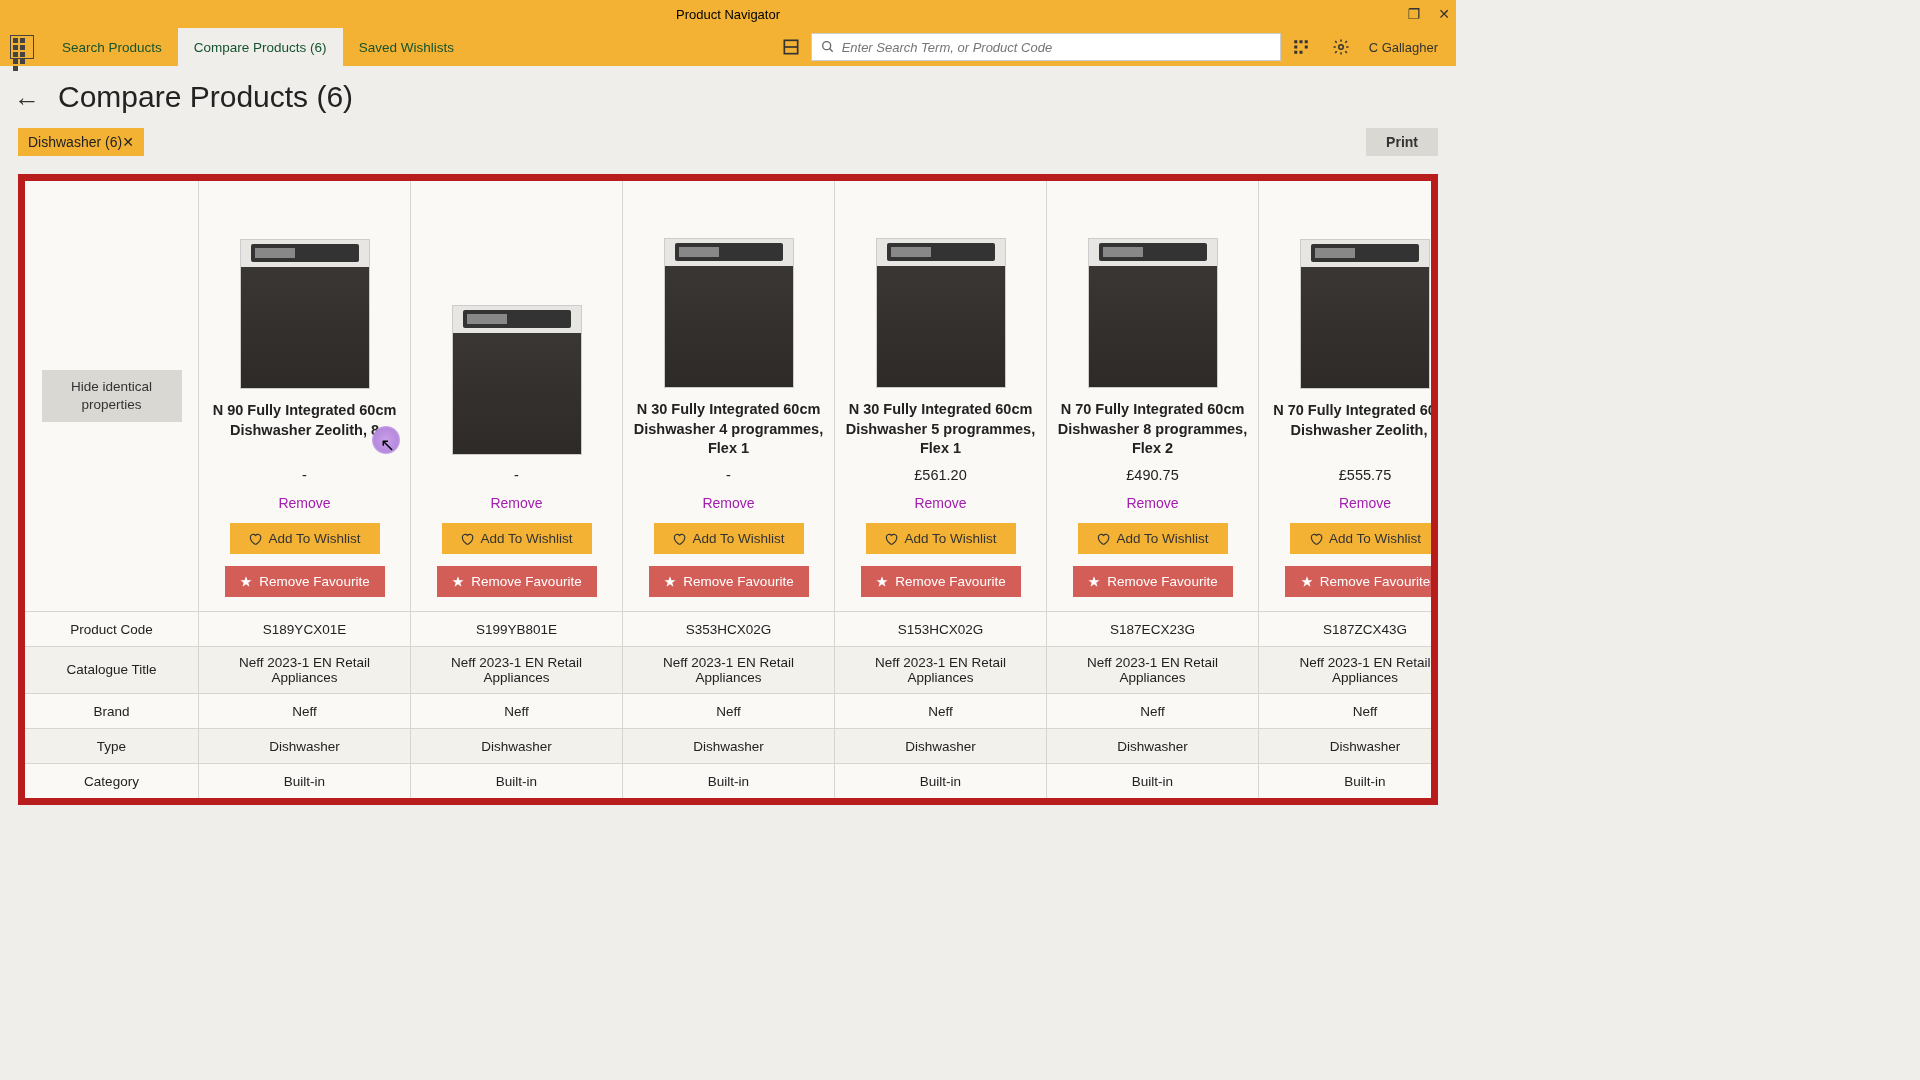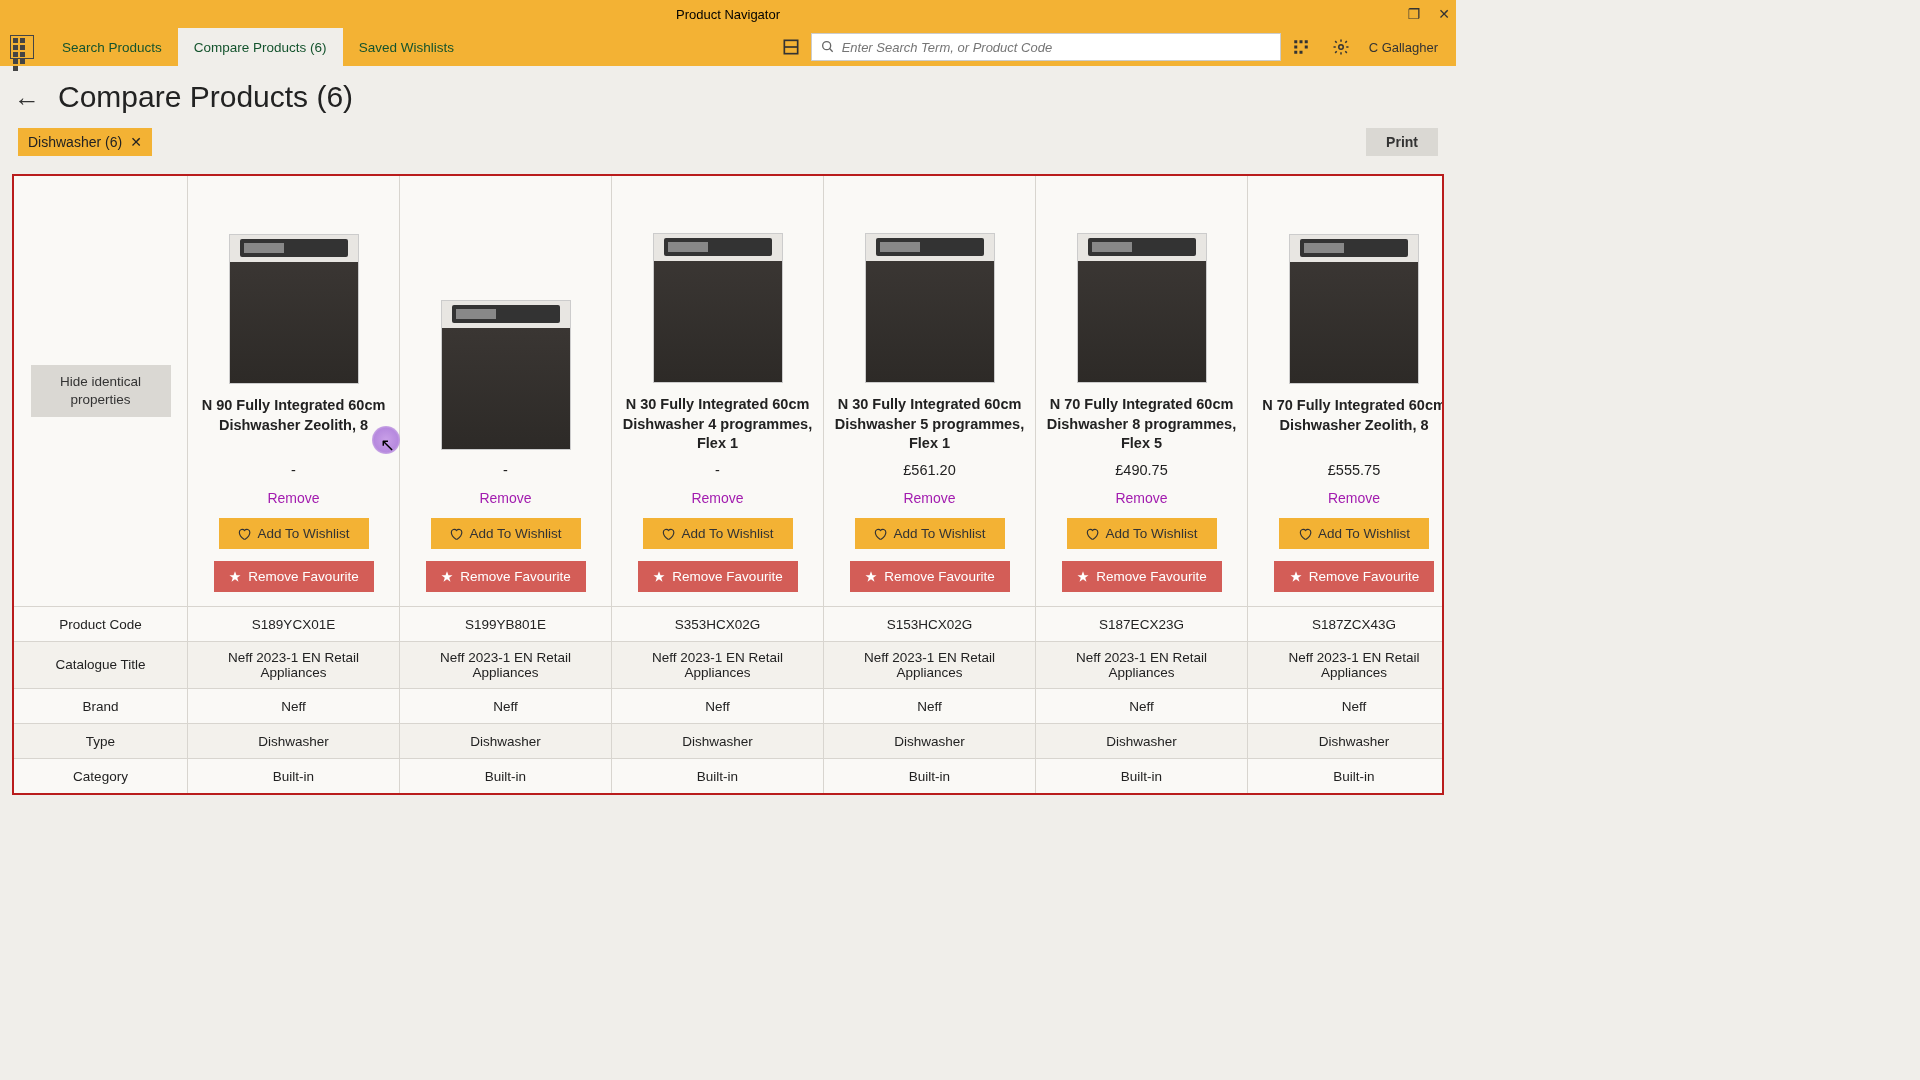--- a/index.html
+++ b/index.html
@@ -20,26 +20,26 @@
 .search-wrap { display: flex; align-items: center; background: #fff; border: 1px solid #ccc; width: 470px; height: 28px; padding: 0 8px; }
 .search-wrap svg { width: 16px; height: 16px; margin-right: 6px; }
 .search-input { border: none; outline: none; flex: 1; font-size: 13px; color: #333; font-style: italic; }
 .user-label { font-size: 13px; color: #333; padding: 0 8px; }
 
 .page-header { display: flex; align-items: center; padding: 14px 18px 14px 14px; }
 .back-arrow { font-size: 26px; color: #333; margin-right: 18px; cursor: pointer; }
 .page-title { font-size: 30px; font-weight: 400; color: #222; }
 
 .filter-row { display: flex; align-items: center; padding: 0 18px; }
-.chip { background: #f3b234; color: #222; font-size: 14px; padding: 6px 10px; display: flex; align-items: center; gap: 8px; cursor: pointer; }
+.chip { background: #f3b234; color: #222; font-size: 14px; padding: 6px 10px; display: flex; align-items: center; gap: 0; cursor: pointer; }
 .chip .x { font-size: 14px; }
 .filter-spacer { flex: 1; }
 .print-btn { background: #dad8d3; border: none; padding: 6px 20px; font-size: 14px; color: #333; cursor: pointer; font-weight: bold; }
 
-.compare-wrap { margin: 18px 12px 0; border: 2px solid #b91c1c; background: #faf9f6; overflow-x: auto; }
+.compare-wrap { margin: 18px 18px 0; border: 7px solid #b91c1c; background: #faf9f6; overflow-x: auto; }
 .compare-grid { display: flex; min-width: 100%; }
 .label-col { width: 174px; min-width: 174px; border-right: 1px solid #d8d5cf; }
 .product-col { width: 212px; min-width: 212px; border-right: 1px solid #d8d5cf; text-align: center; }
 .product-col:last-child { border-right: none; }
 
 .header-cell { height: 430px; padding: 14px 10px; display: flex; flex-direction: column; align-items: center; justify-content: flex-end; }
 .label-col .header-cell { justify-content: center; }
 .hide-btn { background: #dad8d3; border: none; padding: 8px 10px; font-size: 13.5px; color: #333; cursor: pointer; width: 140px; line-height: 1.3; }
 
 .product-img { width: 130px; height: 150px; margin: 0 auto 12px; background: linear-gradient(180deg, #e8e6e2 0%, #e8e6e2 18%, #3a3633 18%, #2d2a27 100%); border: 1px solid #ccc; position: relative; }
@@ -218,21 +218,21 @@
         <svg width="14" height="14" viewBox="0 0 24 24" fill="#fff">
               <path d="M12 2l2.5 7h7l-5.7 4.2 2.2 7-6-4.4-6 4.4 2.2-7L2.5 9h7z"></path>
             </svg>
         Remove Favourite
       </button>
     </div>
       </div>
       <div class="product-col">
     <div class="header-cell">
       <div class="product-img"></div>
-      <div class="product-name">N 70 Fully Integrated 60cm Dishwasher 8 programmes, Flex 5</div>
+      <div class="product-name">N 70 Fully Integrated 60cm Dishwasher 8 programmes, Flex 2</div>
       <div class="price">£490.75</div>
       <div class="remove-link">Remove</div>
       <button class="wish-btn">
         <svg width="14" height="14" viewBox="0 0 24 24" fill="none" stroke="#333" stroke-width="2">
               <path d="M12 21s-8-5-8-12a5 5 0 0 1 9-3 5 5 0 0 1 9 3c0 7-8 12-8 12z"></path>
             </svg>
         Add To Wishlist
       </button>
       <button class="fav-btn">
         <svg width="14" height="14" viewBox="0 0 24 24" fill="#fff">

